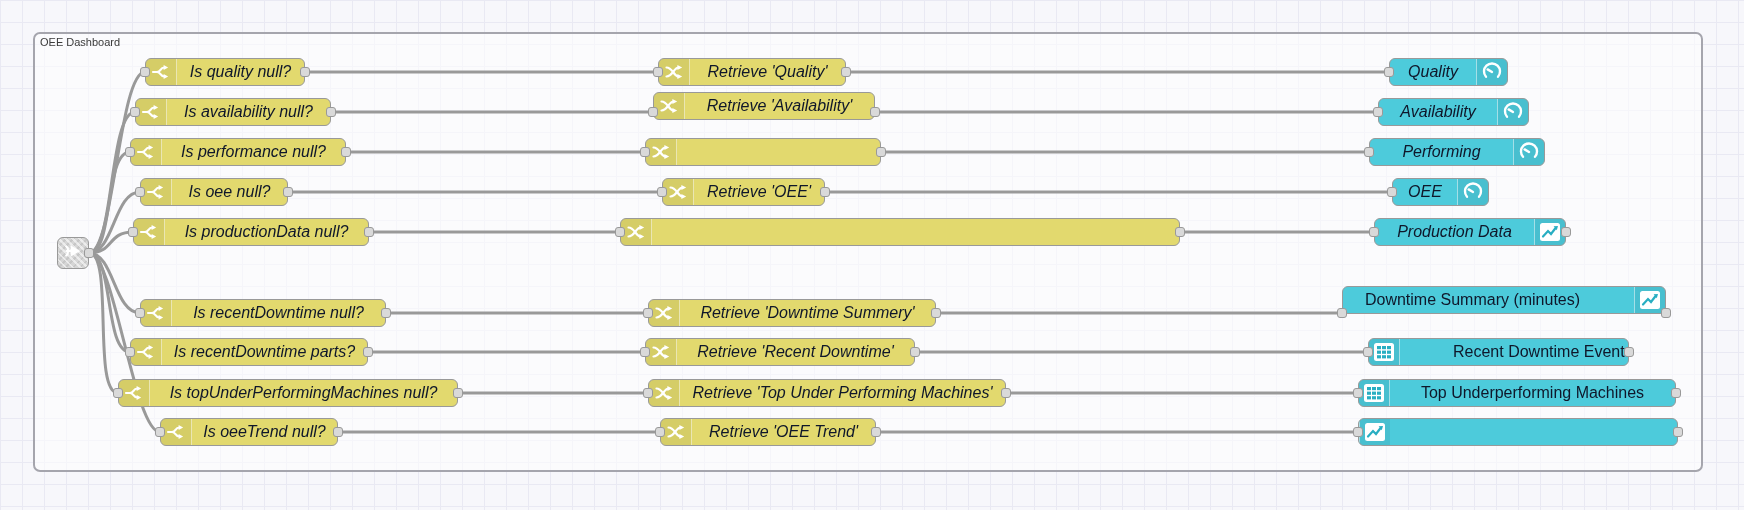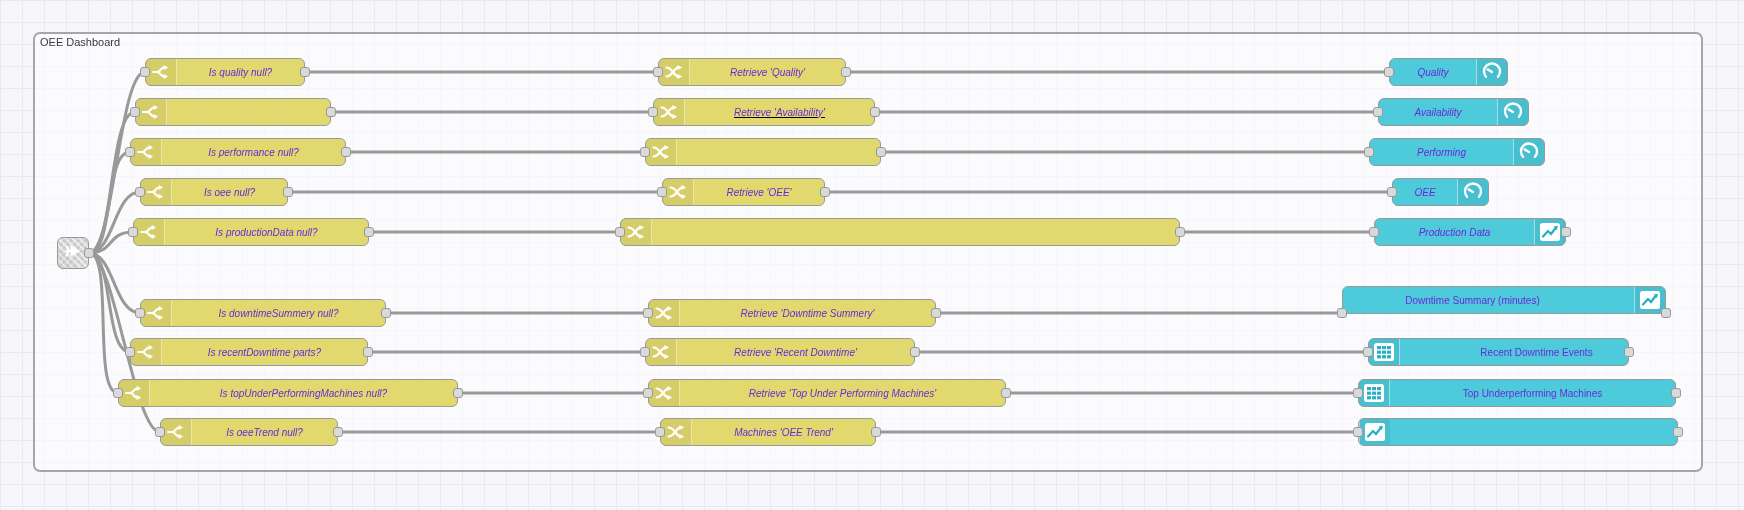--- a/index.html
+++ b/index.html
@@ -31,21 +31,21 @@
   .node.func{background:#e2d96e;}
   .node.ui{background:#4dcbdb;}
   .nicon{
     width:30px;flex:none;display:flex;align-items:center;justify-content:center;
     background:rgba(0,0,0,0.055);
   }
   .nicon.sep-right{border-right:1px solid rgba(255,255,255,0.5);}
   .nicon.sep-left{border-left:1px solid rgba(255,255,255,0.5);}
   .nlabel{
     flex:1;display:flex;align-items:center;justify-content:center;
-    font-size:10px;color:#6d28d9;white-space:nowrap;padding:0 8px;
+    font-size:16px;color:#0f172a;white-space:nowrap;padding:0 8px;
   }
   .nlabel.it{font-style:italic;}
   #link-node{
     position:absolute;width:32px;height:32px;box-sizing:border-box;
     border:1px solid #999;border-radius:6px;z-index:3;
     display:flex;align-items:center;justify-content:center;
     background:
       repeating-linear-gradient(45deg, rgba(255,255,255,0.55) 0 2px, transparent 2px 5px),
       repeating-linear-gradient(-45deg, rgba(0,0,0,0.07) 0 2px, transparent 2px 5px),
       #d6d6d6;
@@ -144,22 +144,23 @@
           <svg width="20" height="20" viewBox="0 0 20 20">
             <g fill="none" stroke="#fff" stroke-width="2.2" stroke-linecap="round">
               <path d="M2 10h4"></path>
               <path d="M6 10c4 0 3-4.5 7.2-4.5"></path>
               <path d="M6 10c4 0 3 4.5 7.2 4.5"></path>
             </g>
             <polygon points="12.6,2.9 17.2,5.5 12.6,8.1" fill="#fff"></polygon>
             <polygon points="12.6,11.9 17.2,14.5 12.6,17.1" fill="#fff"></polygon>
           </svg>
         </span>
-      </div>
-      <div class="node func" style="left: 653px; top: 98px; width: 222px; text-decoration: underline;">
+        <span class="nlabel it">Is availability null?</span>
+      </div>
+      <div class="node func" style="left: 653px; top: 92px; width: 222px;">
         <span class="nicon sep-right">
           <svg width="20" height="20" viewBox="0 0 20 20">
             <g fill="none" stroke="#fff" stroke-width="2.2" stroke-linecap="round">
               <path d="M2.5 5.5c6 0 7.5 9 12 9"></path>
               <path d="M2.5 14.5c6 0 7.5-9 12-9"></path>
             </g>
             <polygon points="13.4,2.9 18.2,5.5 13.4,8.1" fill="#fff"></polygon>
             <polygon points="13.4,11.9 18.2,14.5 13.4,17.1" fill="#fff"></polygon>
           </svg>
         </span>
@@ -307,21 +308,21 @@
           <svg width="20" height="20" viewBox="0 0 20 20">
             <g fill="none" stroke="#fff" stroke-width="2.2" stroke-linecap="round">
               <path d="M2 10h4"></path>
               <path d="M6 10c4 0 3-4.5 7.2-4.5"></path>
               <path d="M6 10c4 0 3 4.5 7.2 4.5"></path>
             </g>
             <polygon points="12.6,2.9 17.2,5.5 12.6,8.1" fill="#fff"></polygon>
             <polygon points="12.6,11.9 17.2,14.5 12.6,17.1" fill="#fff"></polygon>
           </svg>
         </span>
-        <span class="nlabel it">Is downtimeSummery null?</span>
+        <span class="nlabel it">Is recentDowntime null?</span>
       </div>
       <div class="node func" style="left: 648px; top: 299px; width: 288px;">
         <span class="nicon sep-right">
           <svg width="20" height="20" viewBox="0 0 20 20">
             <g fill="none" stroke="#fff" stroke-width="2.2" stroke-linecap="round">
               <path d="M2.5 5.5c6 0 7.5 9 12 9"></path>
               <path d="M2.5 14.5c6 0 7.5-9 12-9"></path>
             </g>
             <polygon points="13.4,2.9 18.2,5.5 13.4,8.1" fill="#fff"></polygon>
             <polygon points="13.4,11.9 18.2,14.5 13.4,17.1" fill="#fff"></polygon>
@@ -467,21 +468,21 @@
         <span class="nicon sep-right">
           <svg width="20" height="20" viewBox="0 0 20 20">
             <g fill="none" stroke="#fff" stroke-width="2.2" stroke-linecap="round">
               <path d="M2.5 5.5c6 0 7.5 9 12 9"></path>
               <path d="M2.5 14.5c6 0 7.5-9 12-9"></path>
             </g>
             <polygon points="13.4,2.9 18.2,5.5 13.4,8.1" fill="#fff"></polygon>
             <polygon points="13.4,11.9 18.2,14.5 13.4,17.1" fill="#fff"></polygon>
           </svg>
         </span>
-        <span class="nlabel it">Machines 'OEE Trend'</span>
+        <span class="nlabel it">Retrieve 'OEE Trend'</span>
       </div>
       <div class="node ui" style="left: 1358px; top: 418px; width: 320px;">
         <span class="nicon sep-left">
           <svg width="22" height="20" viewBox="0 0 22 20">
             <rect x="1" y="1" width="20" height="18" rx="2.5" fill="#fff"></rect>
             <path d="M4 14.5 L9 9 L12 12 L16.2 6.5" fill="none" stroke="#28aec2" stroke-width="2.2" stroke-linecap="round"></path>
             <polygon points="14.6,4.2 19,4 17.8,8.3" fill="#28aec2"></polygon>
           </svg>
         </span>
       </div>

